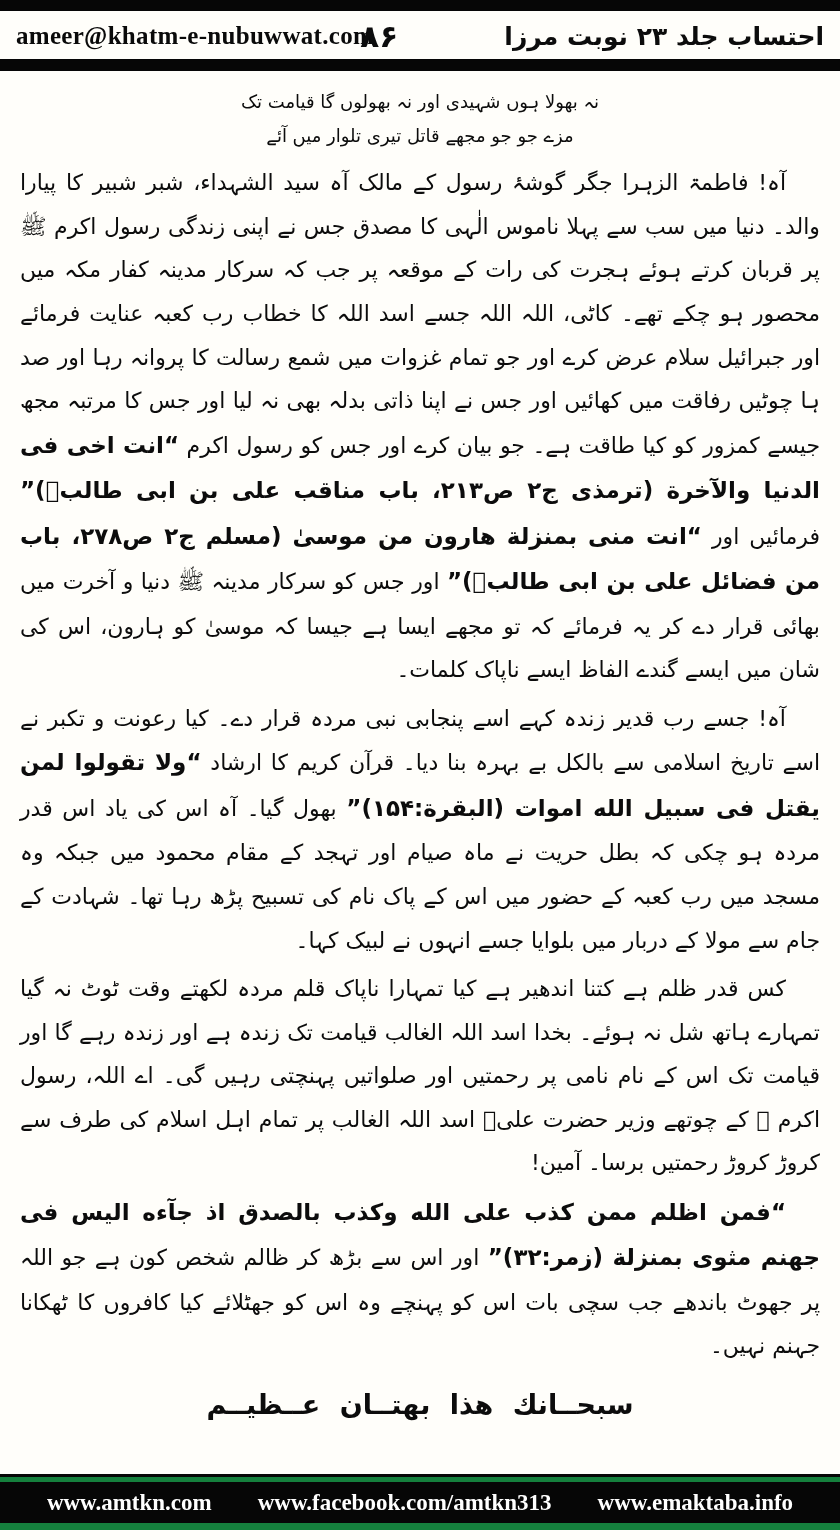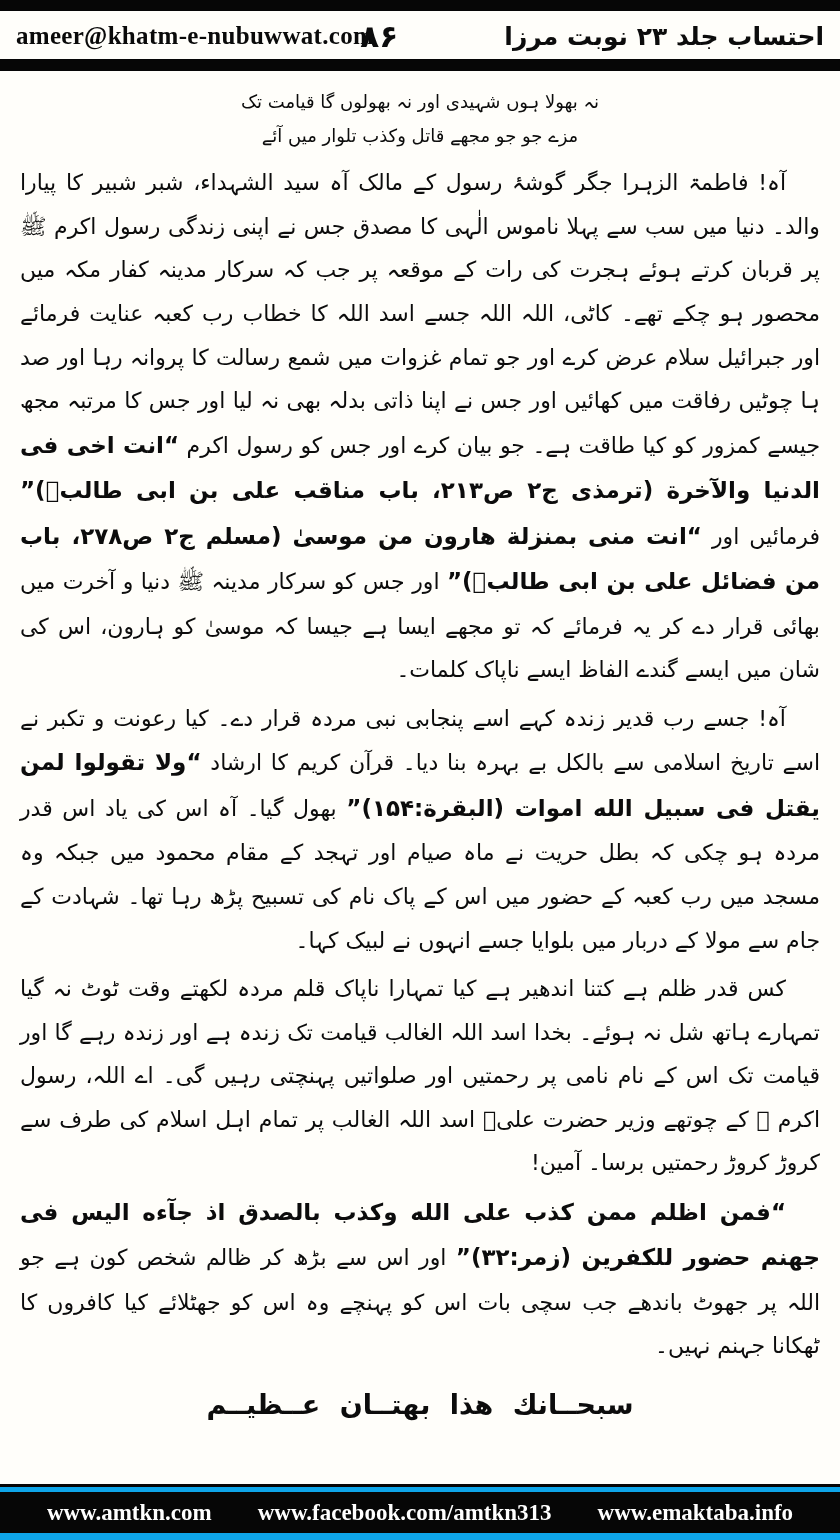--- a/index.html
+++ b/index.html
@@ -33,21 +33,21 @@
   }
   .poem { margin-bottom:8px; }
   .poem-line { text-align:center; font-size:18px; line-height:1.9; }
   .para { margin-bottom:5px; text-indent:34px; }
   .seg-urdu { font-weight:normal; }
   .seg-arabic { font-weight:bold; font-size:23px; }
   .closing {
     text-align:center; font-weight:bold; font-size:27px;
     margin-top:10px; word-spacing:10px;
   }
-  .footer { position:absolute; left:0; right:0; bottom:0; background:#0ea5e9; }
+  .footer { position:absolute; left:0; right:0; bottom:10px; background:#15803d; }
   .footer-rule { height:3px; background:#060606; margin-bottom:5px; }
   .footer-bar {
     direction:ltr; background:#060606; color:#ffffff;
     height:41px; display:flex; align-items:center; justify-content:center; gap:46px;
     font-family:"Liberation Serif", serif; font-weight:bold; font-size:23px;
     margin-bottom:7px;
   }
   .footer-link { white-space:nowrap; }
 </style>
 </head>
@@ -61,28 +61,28 @@
     <div class="header-email">ameer@khatm-e-nubuwwat.com</div>
     <div class="header-pagenum">۸۶</div>
     <div class="header-title">احتساب جلد ۲۳ نوبت مرزا</div>
   </header>
 
   <div class="header-rule"></div>
 
   <main class="body">
     <div class="poem">
       <div class="poem-line">نہ بھولا ہوں شہیدی اور نہ بھولوں گا قیامت تک</div>
-      <div class="poem-line">مزے جو جو مجھے قاتل وکذب تلوار میں آئے</div>
+      <div class="poem-line">مزے جو جو مجھے قاتل تیری تلوار میں آئے</div>
     </div>
 
     <div id="paragraphs">
         <p class="para"><span class="seg-urdu">آہ! فاطمۃ الزہرا جگر گوشۂ رسول کے مالک آہ سید الشہداء، شبر شبیر کا پیارا والد۔ دنیا میں سب سے پہلا ناموس الٰہی کا مصدق جس نے اپنی زندگی رسول اکرم ﷺ پر قربان کرتے ہوئے ہجرت کی رات کے موقعہ پر جب کہ سرکار مدینہ کفار مکہ میں محصور ہو چکے تھے۔ کاٹی، اللہ اللہ جسے اسد اللہ کا خطاب رب کعبہ عنایت فرمائے اور جبرائیل سلام عرض کرے اور جو تمام غزوات میں شمع رسالت کا پروانہ رہا اور صد ہا چوٹیں رفاقت میں کھائیں اور جس نے اپنا ذاتی بدلہ بھی نہ لیا اور جس کا مرتبہ مجھ جیسے کمزور کو کیا طاقت ہے۔ جو بیان کرے اور جس کو رسول اکرم </span><span class="seg-arabic">“انت اخی فی الدنیا والآخرة (ترمذی ج۲ ص۲۱۳، باب مناقب علی بن ابی طالبؓ)”</span><span class="seg-urdu"> فرمائیں اور </span><span class="seg-arabic">“انت منی بمنزلة هارون من موسیٰ (مسلم ج۲ ص۲۷۸، باب من فضائل علی بن ابی طالبؓ)”</span><span class="seg-urdu"> اور جس کو سرکار مدینہ ﷺ دنیا و آخرت میں بھائی قرار دے کر یہ فرمائے کہ تو مجھے ایسا ہے جیسا کہ موسیٰ کو ہارون، اس کی شان میں ایسے گندے الفاظ ایسے ناپاک کلمات۔</span></p>
         <p class="para"><span class="seg-urdu">آہ! جسے رب قدیر زندہ کہے اسے پنجابی نبی مردہ قرار دے۔ کیا رعونت و تکبر نے اسے تاریخ اسلامی سے بالکل بے بہرہ بنا دیا۔ قرآن کریم کا ارشاد </span><span class="seg-arabic">“ولا تقولوا لمن یقتل فی سبیل الله اموات (البقرة:۱۵۴)”</span><span class="seg-urdu"> بھول گیا۔ آہ اس کی یاد اس قدر مردہ ہو چکی کہ بطل حریت نے ماہ صیام اور تہجد کے مقام محمود میں جبکہ وہ مسجد میں رب کعبہ کے حضور میں اس کے پاک نام کی تسبیح پڑھ رہا تھا۔ شہادت کے جام سے مولا کے دربار میں بلوایا جسے انہوں نے لبیک کہا۔</span></p>
         <p class="para"><span class="seg-urdu">کس قدر ظلم ہے کتنا اندھیر ہے کیا تمہارا ناپاک قلم مردہ لکھتے وقت ٹوٹ نہ گیا تمہارے ہاتھ شل نہ ہوئے۔ بخدا اسد اللہ الغالب قیامت تک زندہ ہے اور زندہ رہے گا اور قیامت تک اس کے نام نامی پر رحمتیں اور صلواتیں پہنچتی رہیں گی۔ اے اللہ، رسول اکرم ﷺ کے چوتھے وزیر حضرت علیؓ اسد اللہ الغالب پر تمام اہل اسلام کی طرف سے کروڑ کروڑ رحمتیں برسا۔ آمین!</span></p>
-        <p class="para"><span class="seg-arabic">“فمن اظلم ممن کذب علی الله وکذب بالصدق اذ جآءه الیس فی جهنم حضور للکفرین (زمر:۳۲)”</span><span class="seg-urdu"> اور اس سے بڑھ کر ظالم شخص کون ہے جو اللہ پر جھوٹ باندھے جب سچی بات اس کو پہنچے وہ اس کو جھٹلائے کیا کافروں کا ٹھکانا جہنم نہیں۔</span></p>
+        <p class="para"><span class="seg-arabic">“فمن اظلم ممن کذب علی الله وکذب بالصدق اذ جآءه الیس فی جهنم مثوی بمنزلة (زمر:۳۲)”</span><span class="seg-urdu"> اور اس سے بڑھ کر ظالم شخص کون ہے جو اللہ پر جھوٹ باندھے جب سچی بات اس کو پہنچے وہ اس کو جھٹلائے کیا کافروں کا ٹھکانا جہنم نہیں۔</span></p>
       </div>
 
     <div class="closing">سبحــانك هذا بهتــان عــظیــم</div>
   </main>
 
   <footer class="footer">
     <div class="footer-rule"></div>
     <div class="footer-bar">
       <span class="footer-link">www.amtkn.com</span>
       <span class="footer-link">www.facebook.com/amtkn313</span>

